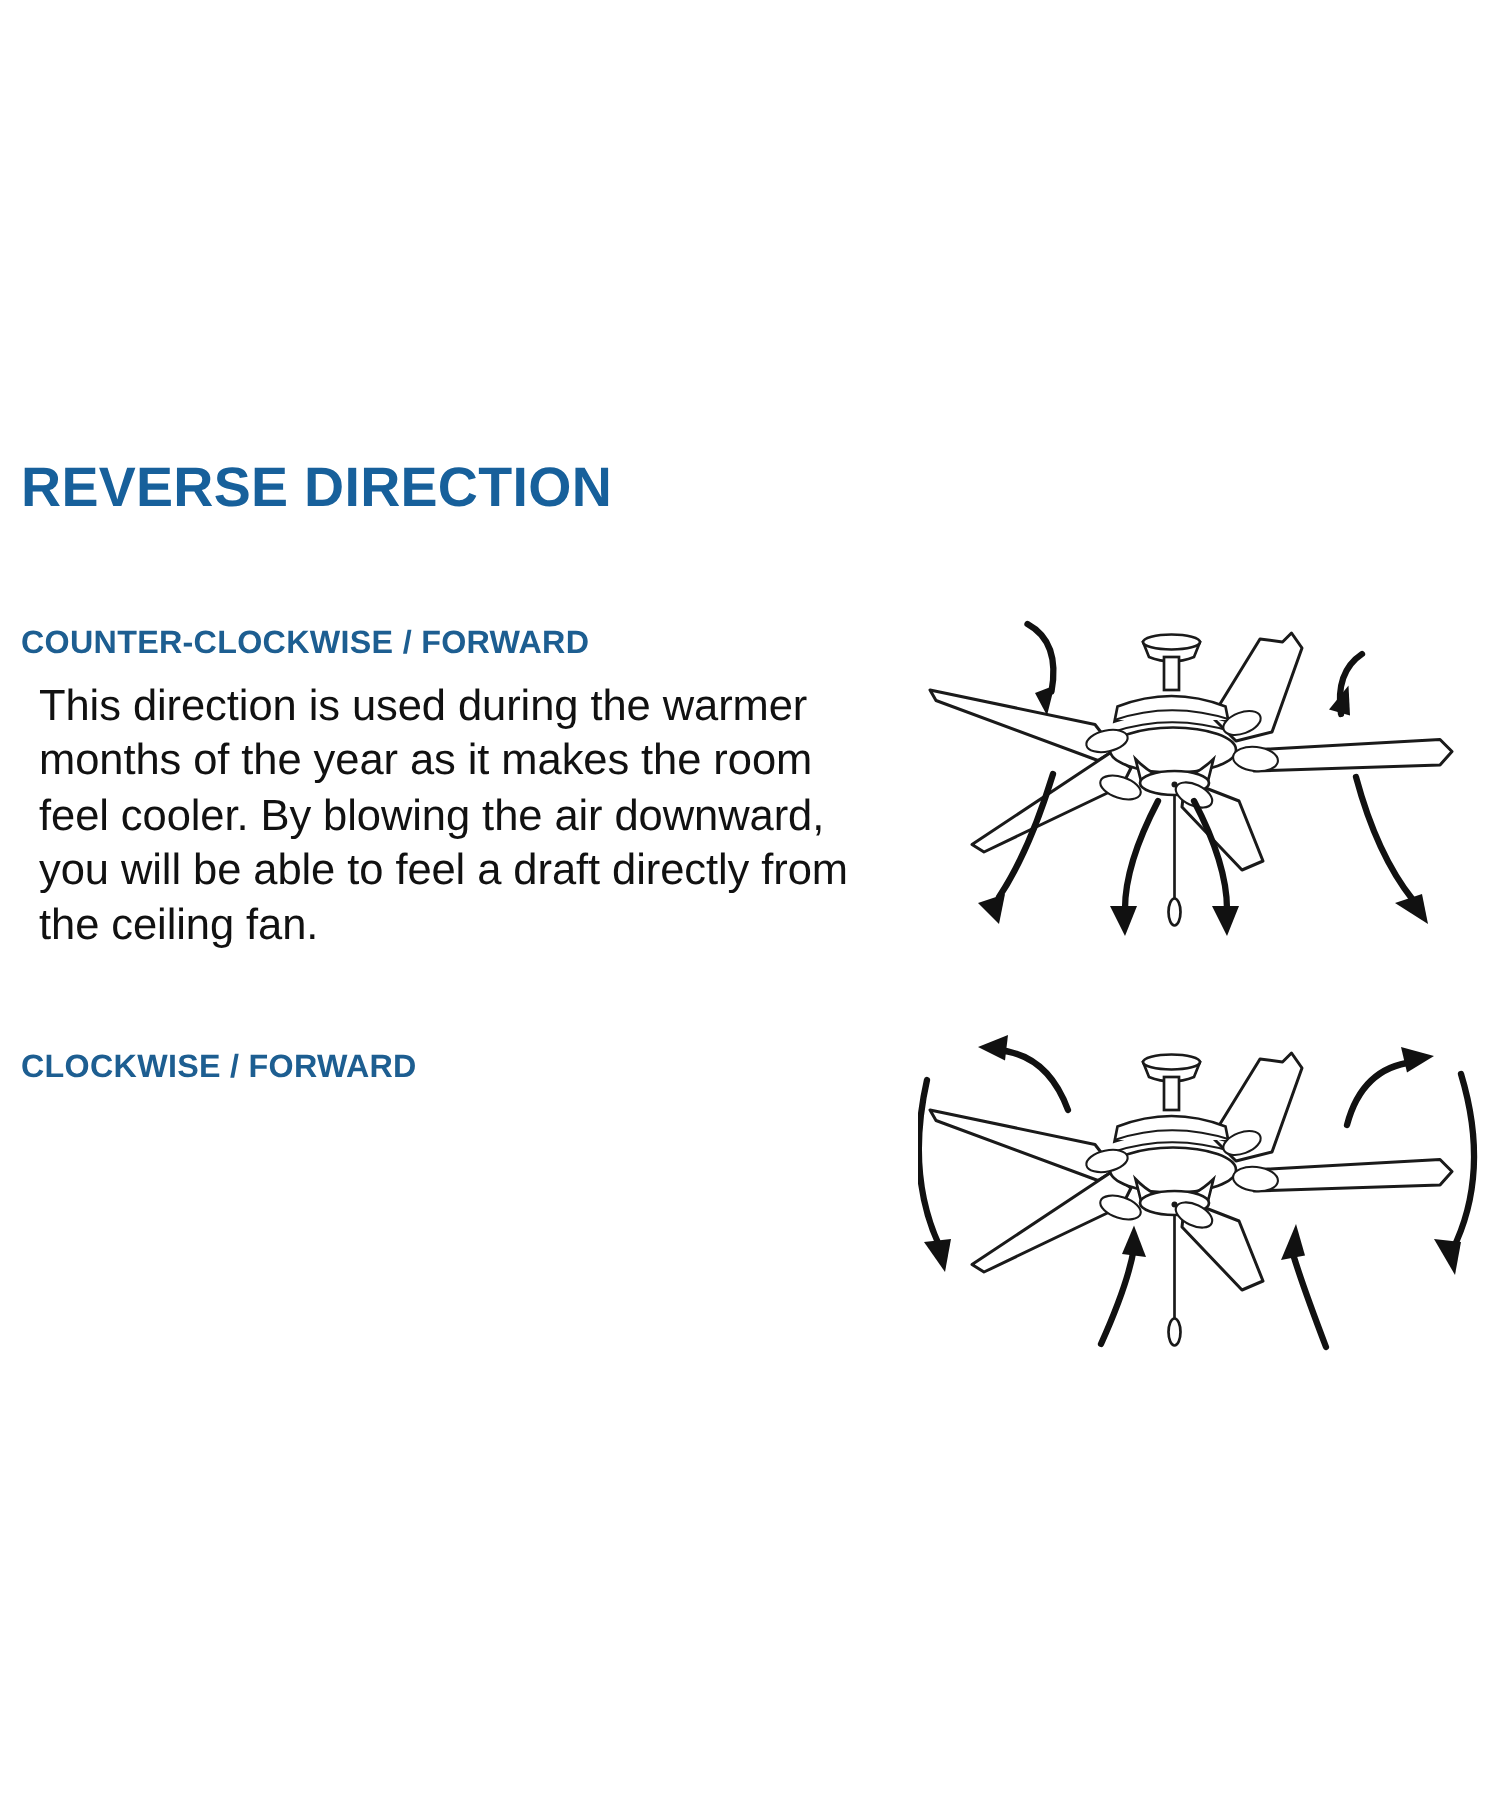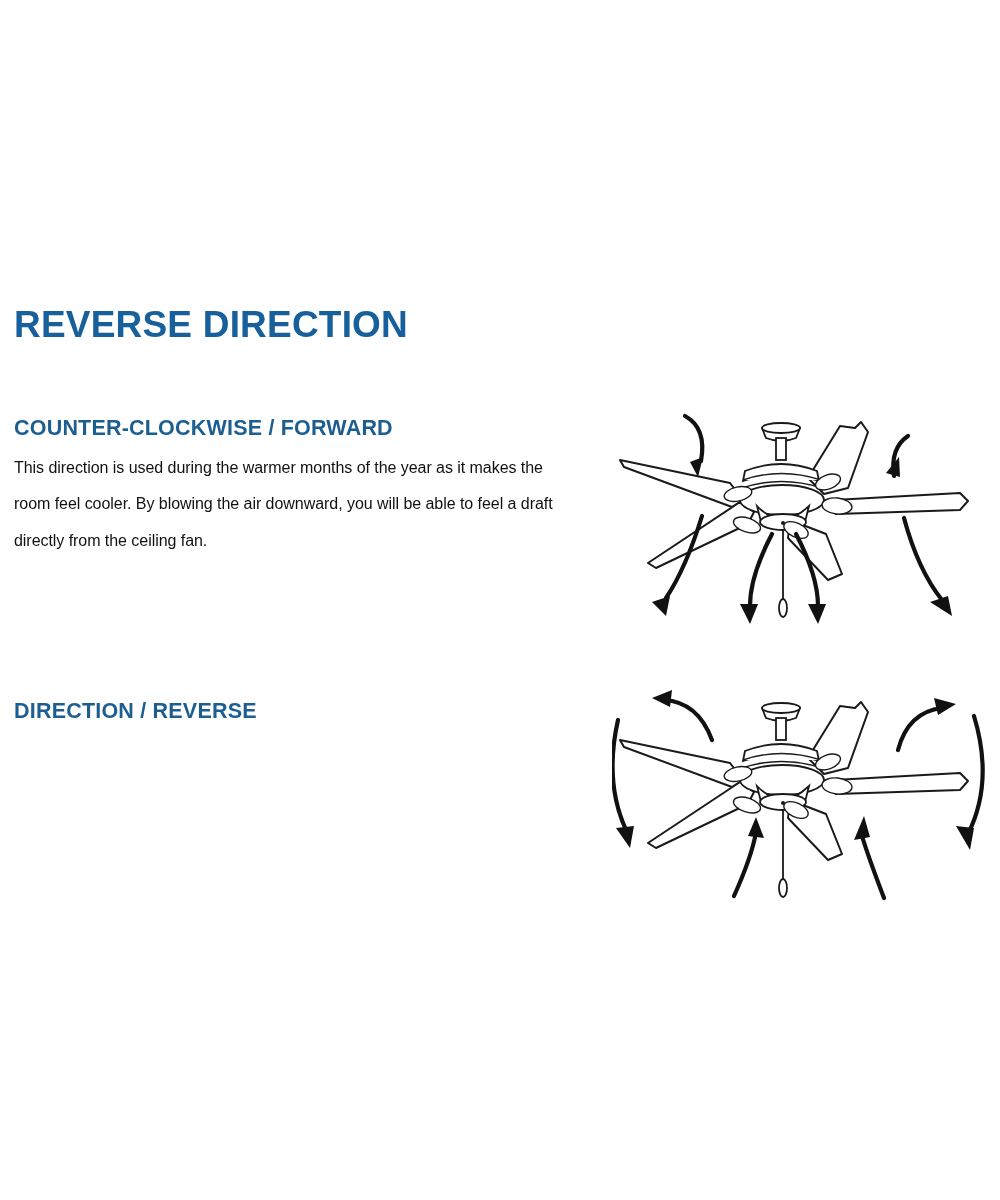--- a/index.html
+++ b/index.html
@@ -47,24 +47,24 @@
   .section-heading {
     font-size: 21.5px;
     font-weight: bold;
     color: #1D5E91;
     letter-spacing: 0.2px;
     line-height: 1.1;
     margin: 0 0 9px 0;
     white-space: nowrap;
   }
   .section-body {
-    font-size: 16px;
+    font-size: 29px;
     color: #111111;
     line-height: 36.5px;
-    margin: 0;
+    margin: 12px;
     width: 552px;
     letter-spacing: -0.05px;
   }
 
   
   .fan-figure {
     position: absolute;
     left: 612px;
     width: 390px;
   }
@@ -154,21 +154,21 @@
         </g>
         <g>
           <path class="arrow-path" d="M292 110 q14 52 38 82"></path>
           <path class="arrow-head" d="M318 194 l18 -6 l4 20 Z"></path>
         </g>
       </g>
     </svg>
   </div>
 
   <div class="section section-2">
-    <h2 class="section-heading">DIRECTION / REVERSE</h2>
+    <h2 class="section-heading">CLOCKWISE / FORWARD</h2>
   </div>
 
   <div class="fan-figure fan-figure-2">
     <svg viewBox="0 0 390 235" xmlns="http://www.w3.org/2000/svg">
 
       <g>
         <path class="blade-fill" d="M8 52 L118 75 L131 92 L120 99 L12 59 Z"></path>
         <path class="blade-fill" d="M36 155 L128 94 L142 104 L136 116 L44 160 Z"></path>
         <path class="blade-fill" d="M196 70 L228 18 L243 20 L249 14 L256 24 L236 80 L212 86 Z"></path>
         <path class="blade-fill" d="M222 92 L348 85 L356 93 L348 102 L224 106 Z"></path>

